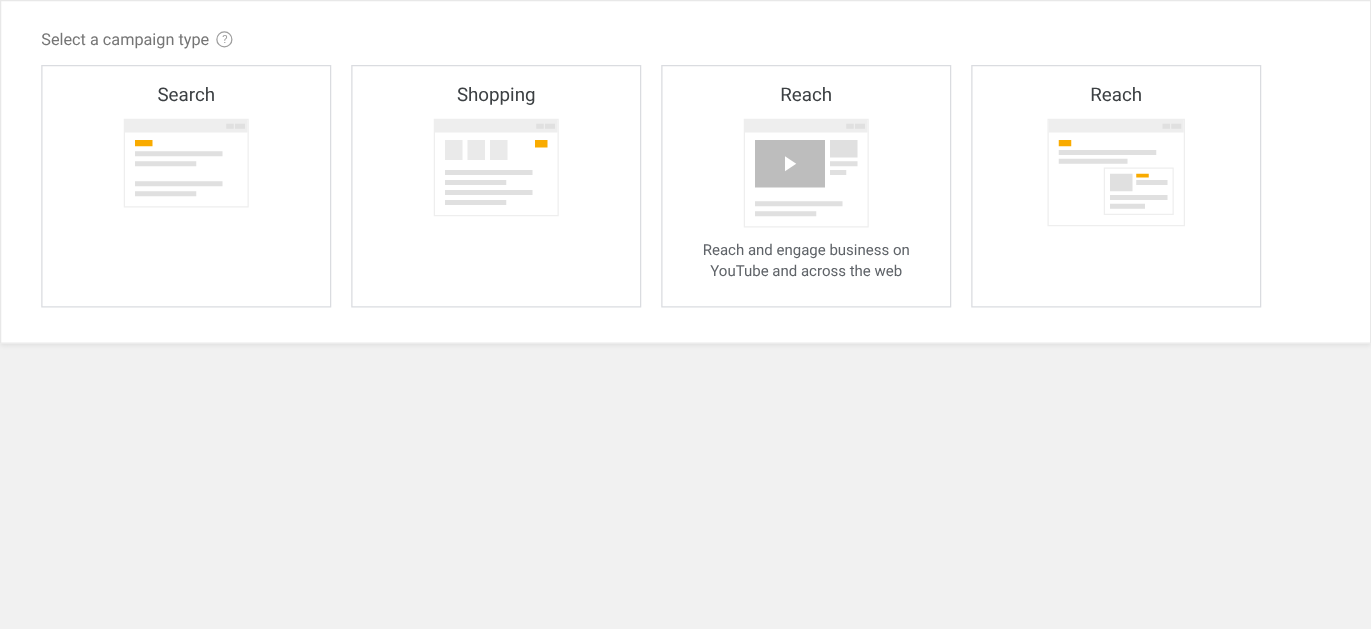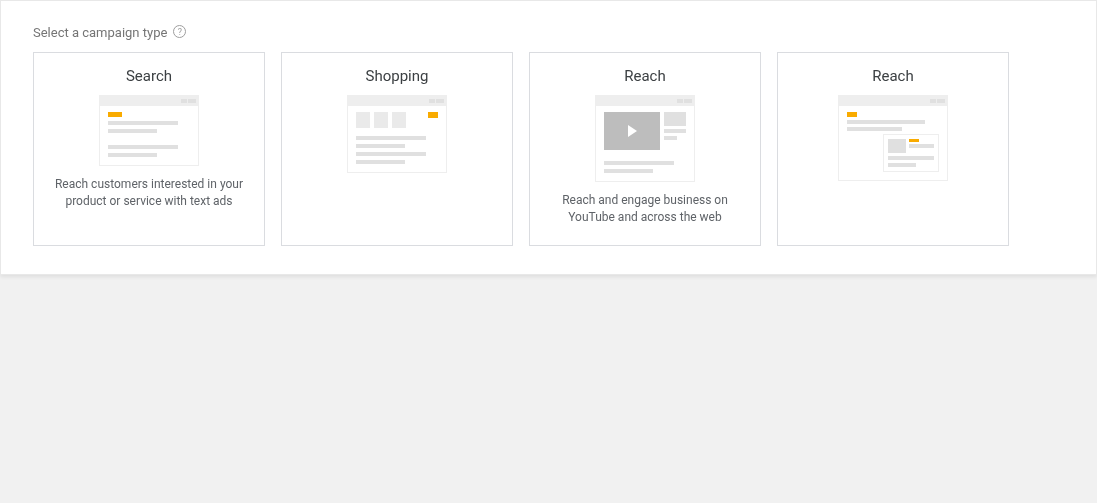--- a/index.html
+++ b/index.html
@@ -137,21 +137,20 @@
           </div>
         <div class="thumb-body">
           <div class="accent"></div>
           <div class="line med"></div>
           <div class="line short"></div>
           <div style="height:4px"></div>
           <div class="line med"></div>
           <div class="line short"></div>
         </div>
       </div>
-      <div class="card-desc">Reach customers interested in your product or service with text ads</div>
     </div>
 
 
     <div class="card">
       <div class="card-title">Shopping</div>
       <div class="thumb">
         <div class="thumb-header">
             <div class="bar"></div>
             <div class="bar" style="width:8px"></div>
           </div>

